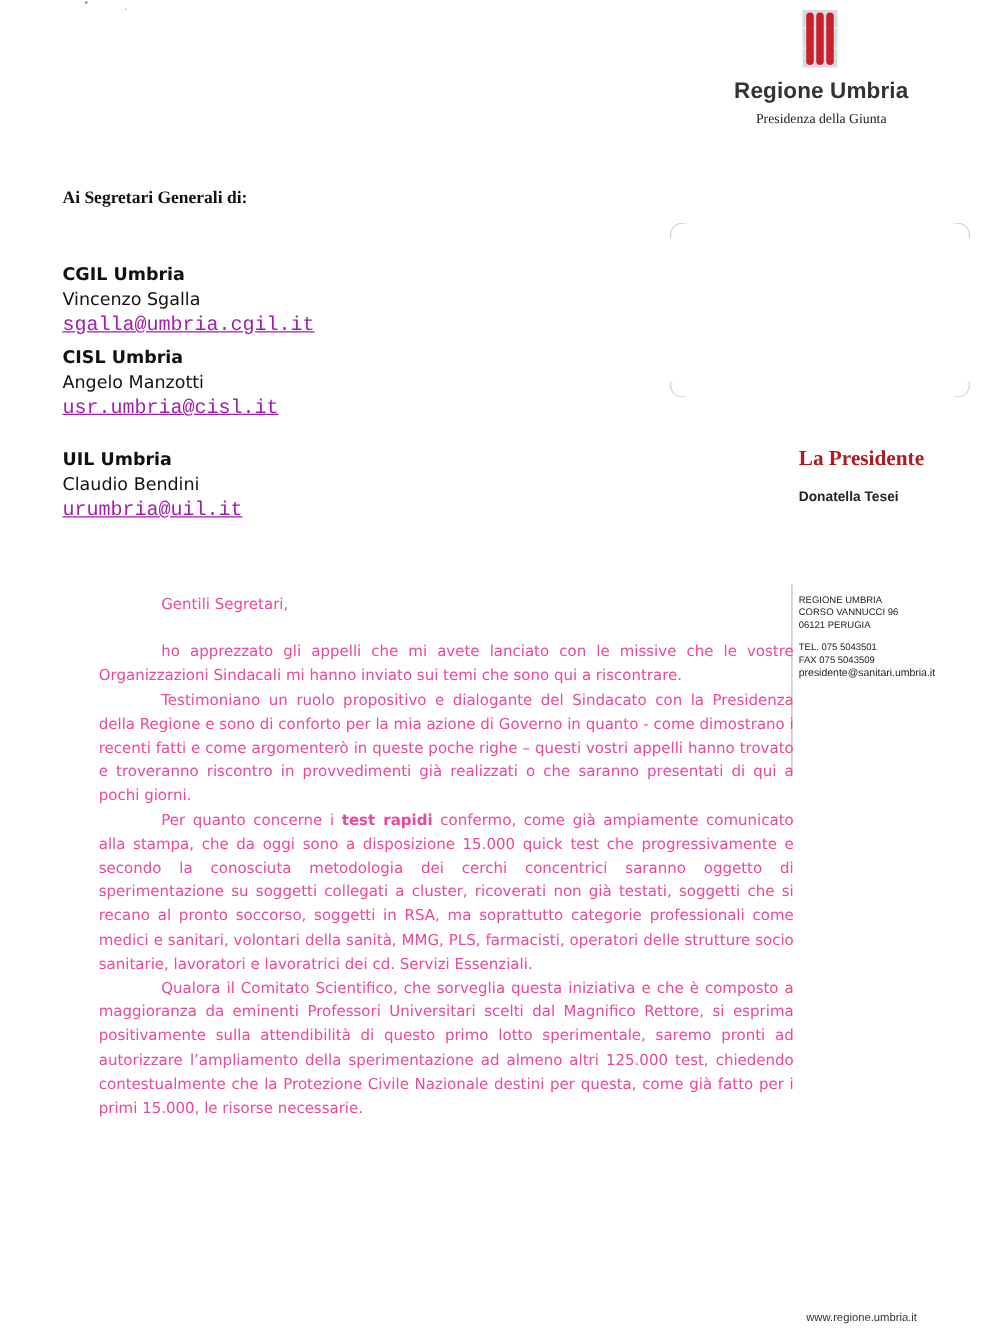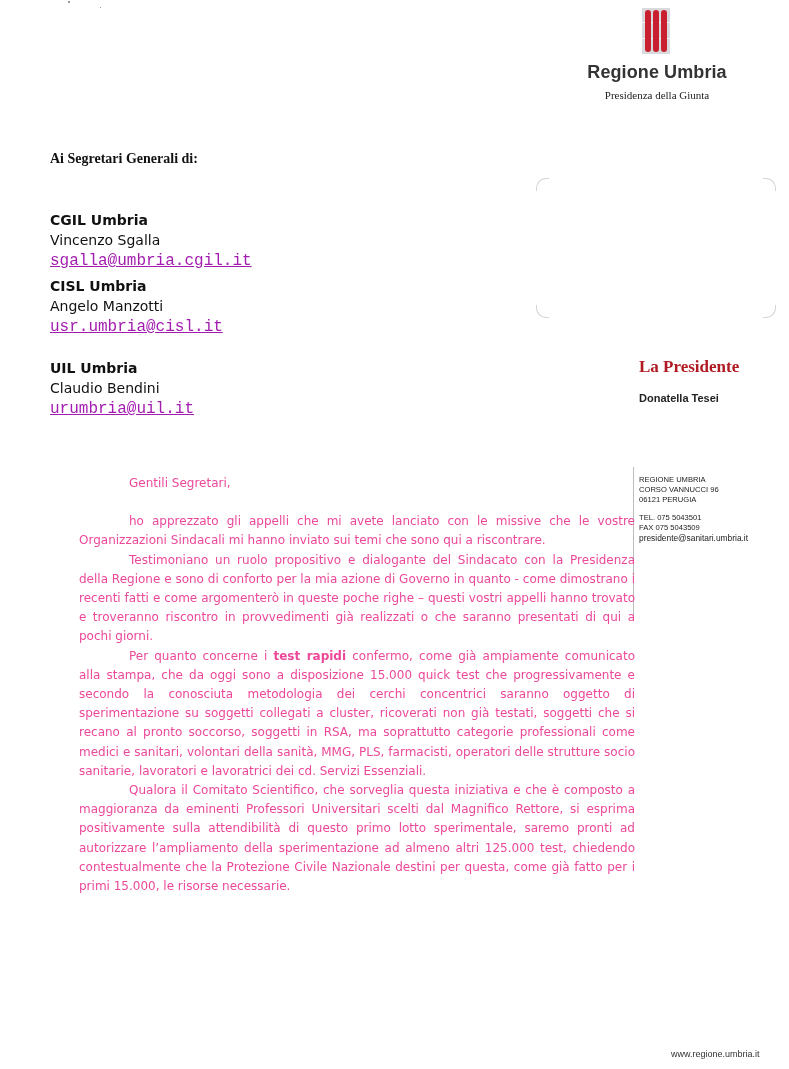--- a/index.html
+++ b/index.html
@@ -44,21 +44,21 @@
     
     .body-text {
       left: 50px; top: 474px; width: 556px;
       font-family: "DejaVu Sans", sans-serif; font-size: 12px; line-height: 19.2px;
       color: #ec4899; text-align: justify; margin-left: 29px;
     }
     .body-text p { margin: 0; text-indent: 50px; }
     .body-text .salutation { margin-bottom: 19px; }
     .body-text b { font-weight: bold; }
 
-    .footer-url { left: 645px; top: 1049px; font-size: 9px; color: #333; margin-left: 26px; }
+    .footer-url { left: 645px; top: 1049px; font-size: 9px; color: #333; }
     .speck { width: 2px; height: 2px; background: #9a9a9a; }
   </style>
 </head>
 <body>
 
 <div class="abs speck" style="left:68px;top:1px;"></div>
 <div class="abs speck" style="left:100px;top:7px;width:1px;height:1px;"></div>
 
 <div class="abs logo-mark">
   <div class="hl" style="top:14px"></div>

